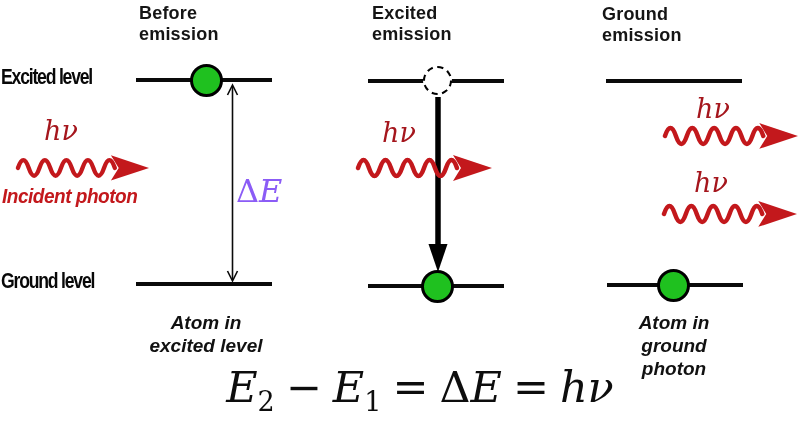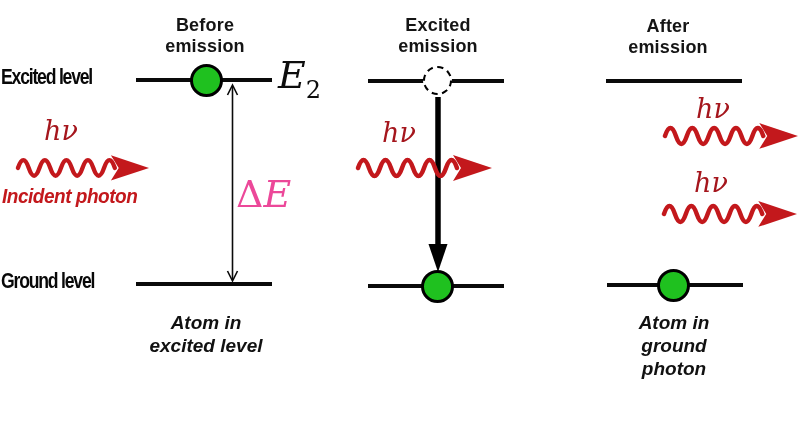--- a/index.html
+++ b/index.html
@@ -5,22 +5,22 @@
   :root{
     --bg:#ffffff; --line:#0a0a0a; --green:#1fc11f; --red:#c3181c; --red-dark:#a5161d;
   }
   html,body{margin:0;padding:0;background:#fff;}
   .stage{
     position:relative;width:800px;height:423px;background:var(--bg);
     overflow:hidden;font-family:"Liberation Sans",sans-serif;color:#0a0a0a;
   }
   .abs{position:absolute;}
   .panel-title{
-    font-size:18px;font-weight:bold;text-align:center;line-height:21px;
-    letter-spacing:0.2px;color:#151515;margin-top:12px;
+    font-size:18px;font-weight:bold;line-height:21px;
+    letter-spacing:0.2px;color:#151515;
   }
   .level-label{
     font-size:22px;font-weight:bold;letter-spacing:-1.5px;white-space:nowrap;
     transform:scaleX(0.8);transform-origin:left center;color:#080808;
   }
   .level-line{height:4px;background:var(--line);}
   .atom{
     width:27px;height:27px;border-radius:50%;
     background:var(--green);border:3px solid #000;box-sizing:content-box;
   }
@@ -28,21 +28,21 @@
     width:25px;height:25px;border-radius:50%;
     background:#fff;border:2.5px dashed #000;box-sizing:content-box;
   }
   .energy-label{
     font-family:"DejaVu Serif",serif;font-size:38px;line-height:1;color:#0d0d0d;
     white-space:nowrap;
   }
   .energy-label .ital{font-style:italic;}
   .energy-label sub{font-size:24px;font-style:normal;vertical-align:-10px;line-height:0;}
   .delta-label{
-    font-family:"DejaVu Serif",serif;font-size:38px;line-height:1;color:#ec4899;white-space:nowrap;
+    font-family:"DejaVu Serif",serif;font-size:32px;line-height:1;color:#8b5cf6;white-space:nowrap;
   }
   .delta-label .ital{font-style:italic;}
   .hnu{
     font-family:"DejaVu Serif",serif;font-style:italic;font-size:27px;line-height:1;
     color:var(--red-dark);white-space:nowrap;
   }
   .incident-label{
     font-size:20px;font-weight:bold;font-style:italic;color:var(--red);
     white-space:nowrap;transform:scaleX(0.95);transform-origin:left center;letter-spacing:-0.5px;
   }
@@ -65,41 +65,38 @@
 
   <div class="abs panel-title" style="left:139px;top:3px;width:132px;">
     <div>Before</div>
     <div>emission</div>
   </div>
   <div class="abs panel-title" style="left:372px;top:3px;width:132px;">
     <div>Excited</div>
     <div>emission</div>
   </div>
   <div class="abs panel-title" style="left:602px;top:4px;width:132px;">
-    <div>After</div>
+    <div>Ground</div>
     <div>emission</div>
   </div>
 
   <div class="abs level-label" style="left:1px;top:64px;">Excited level</div>
   <div class="abs level-label" style="left:1px;top:268px;">Ground level</div>
 
   <div class="abs level-line" style="left:136px;top:78px;width:136px;"></div>
   <div class="abs level-line" style="left:136px;top:282px;width:136px;"></div>
 
   <svg class="abs" style="left:225px;top:83px;" width="15" height="200" viewBox="0 0 15 200">
     <line x1="7.5" y1="3" x2="7.5" y2="197" stroke="#0a0a0a" stroke-width="1.6"></line>
     <path d="M2.5,12 L7.5,2 L12.5,12" fill="none" stroke="#0a0a0a" stroke-width="1.6"></path>
     <path d="M2.5,188 L7.5,198 L12.5,188" fill="none" stroke="#0a0a0a" stroke-width="1.6"></path>
   </svg>
 
   <div class="abs atom" style="left:190px;top:64px;"></div>
 
-  <div class="abs energy-label" style="left:278px;top:56px;">
-    <span class="ital">E</span><sub>2</sub>
-  </div>
   <div class="abs delta-label" style="left:236px;top:175px;">
     <span>Δ</span><span class="ital">E</span>
   </div>
 
   <div class="abs hnu" style="left:44px;top:117px;">hν</div>
   <svg class="abs" style="left:16px;top:147px;" width="135" height="33" viewBox="0 0 138 33">
     <path d="M2,21 Q7.5,5 13,21 T24,21 T35,21 T46,21 T57,21 T68,21 T79,21 T90,21 T101,21" fill="none" stroke="var(--red)" stroke-width="4.5" stroke-linecap="round"></path>
     <polygon points="97,8 136,21 97,34 105,21" fill="var(--red)"></polygon>
   </svg>
   <div class="abs incident-label" style="left:2px;top:185px;">Incident photon</div>
@@ -142,14 +139,17 @@
     <polygon points="97,8 136,21 97,34 105,21" fill="var(--red)"></polygon>
   </svg>
 
   <div class="abs atom" style="left:657px;top:269px;"></div>
 
   <div class="abs caption" style="left:607px;top:311px;width:134px;">
     <div>Atom in</div>
     <div>ground photon</div>
   </div>
 
+  <div class="abs equation" style="left:180px;top:366px;width:480px;">
+    <span class="ital">E</span><sub>2</sub><span class="op">−</span><span class="ital">E</span><sub>1</sub><span class="op">=</span><span>Δ</span><span class="ital">E</span><span class="op">=</span><span class="ital">hν</span>
+  </div>
 
 </div>
 
 </body></html>

